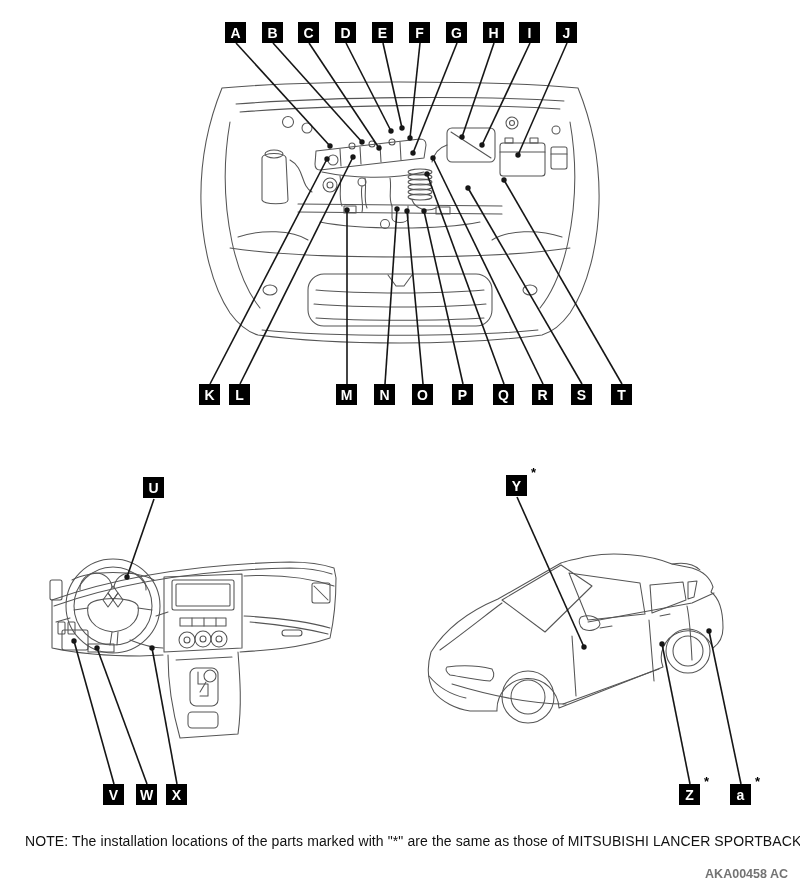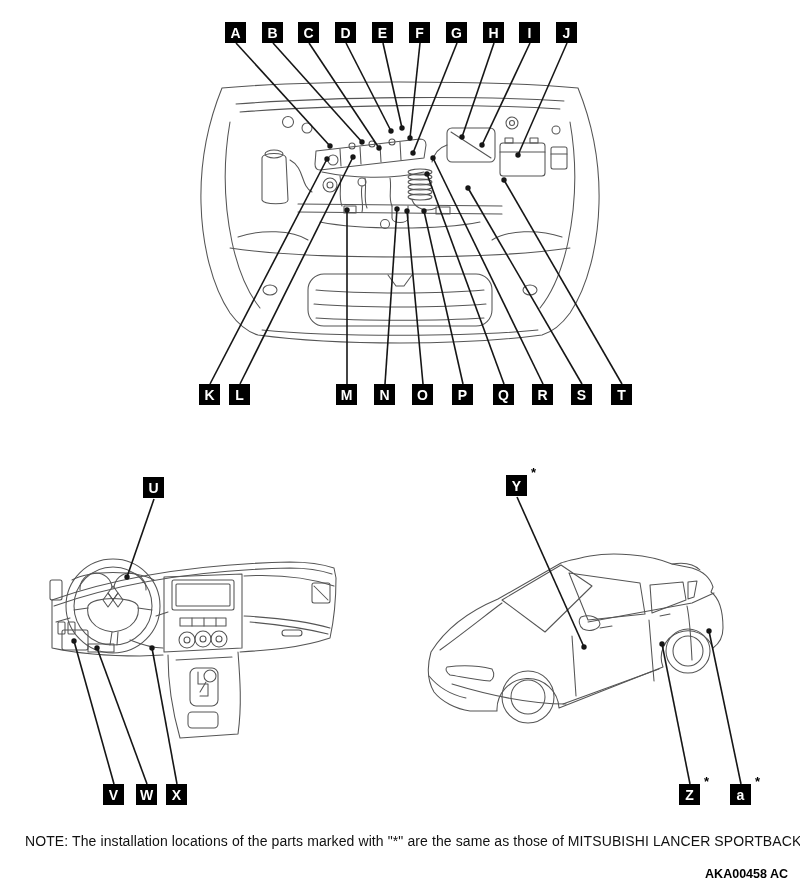--- a/index.html
+++ b/index.html
@@ -20,21 +20,21 @@
   }
   .callout .suffix{
     position:absolute;top:-9px;right:-9px;color:#000;background:transparent;
     font-size:13px;font-weight:bold;
   }
   .note{
     position:absolute;left:25px;top:833px;width:762px;
     font-size:14px;color:#111;letter-spacing:0.1px;white-space:nowrap;
   }
   .figcode{
-    position:absolute;right:12px;top:867px;font-size:12.5px;font-weight:bold;color:#000000;
+    position:absolute;right:12px;top:867px;font-size:12.5px;font-weight:bold;color:#737373;
   }
 </style>
 </head>
 <body>
 
 <div class="page">
 
   <svg class="art" width="800" height="888" viewBox="0 0 800 888">
 
     <g class="draw">

